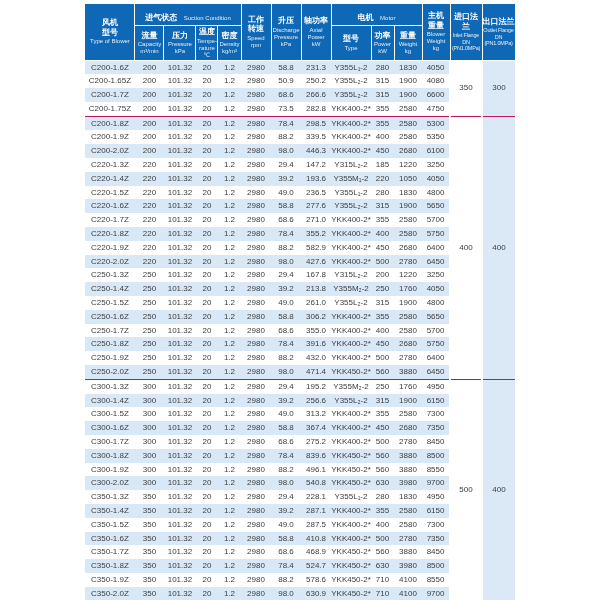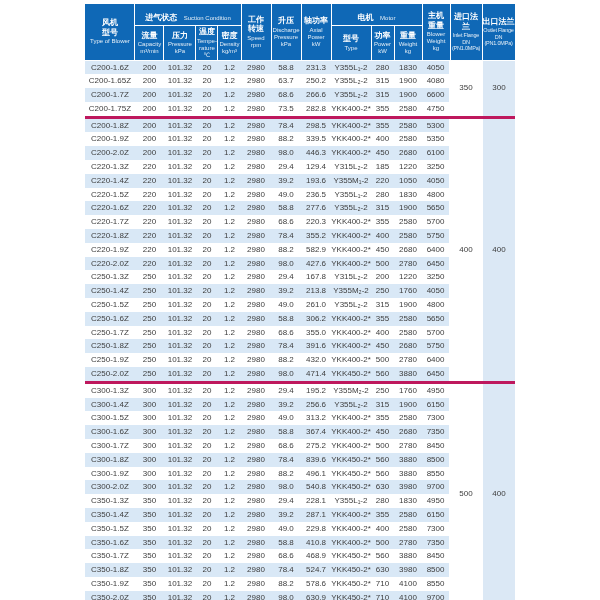--- a/index.html
+++ b/index.html
@@ -20,21 +20,21 @@
   .en { font-size:6px; line-height:7px; white-space:pre-line; color:rgba(255,255,255,0.88); margin-top:1px; }
   th.inline .zh, th.inline .en { display:inline; }
   th.inline .en { margin-left:2px; }
   th.flange .en { font-size:5.5px; letter-spacing:-0.2px; line-height:6.5px; }
   tbody td {
     font-size:8px; color:#3d3d3d; text-align:center;
     height:13.8px; line-height:13.8px; padding:0;
     white-space:nowrap; overflow:hidden;
   }
   tbody tr:nth-child(odd) { background:#d9e8f6; }
-  tbody tr.gs td { border-top:3px solid #be185d;margin-left:20px; }
+  tbody tr.gs td { border-top:1px solid #be185d;margin-left:20px; }
   td.inlet  { background:#ffffff; border-left:2px solid #ffffff; vertical-align:middle; }
   td.outlet { background:#dbe8f5; border-left:2px solid #ffffff; vertical-align:middle; }
 </style>
 </head>
 <body>
 
 <div class="page">
   <table>
     <colgroup>
       <col style="width:50px">
@@ -159,21 +159,21 @@
           <td rowspan="4" class="inlet">350</td>
           <td rowspan="4" class="outlet">300</td>
         </tr>
         <tr>
           <td>C200-1.65Z</td>
           <td>200</td>
           <td>101.32</td>
           <td>20</td>
           <td>1.2</td>
           <td>2980</td>
-          <td>63.7</td>
+          <td>50.9</td>
           <td>250.2</td>
           <td>Y355L₂-2</td>
           <td>315</td>
           <td>1900</td>
           <td>4080</td>
         </tr>
         <tr>
           <td>C200-1.7Z</td>
           <td>200</td>
           <td>101.32</td>
@@ -246,21 +246,21 @@
           <td>6100</td>
         </tr>
         <tr>
           <td>C220-1.3Z</td>
           <td>220</td>
           <td>101.32</td>
           <td>20</td>
           <td>1.2</td>
           <td>2980</td>
           <td>29.4</td>
-          <td>129.4</td>
+          <td>147.2</td>
           <td>Y315L₂-2</td>
           <td>185</td>
           <td>1220</td>
           <td>3250</td>
         </tr>
         <tr>
           <td>C220-1.4Z</td>
           <td>220</td>
           <td>101.32</td>
           <td>20</td>
@@ -302,21 +302,21 @@
           <td>5650</td>
         </tr>
         <tr>
           <td>C220-1.7Z</td>
           <td>220</td>
           <td>101.32</td>
           <td>20</td>
           <td>1.2</td>
           <td>2980</td>
           <td>68.6</td>
-          <td>220.3</td>
+          <td>271.0</td>
           <td>YKK400-2*</td>
           <td>355</td>
           <td>2580</td>
           <td>5700</td>
         </tr>
         <tr>
           <td>C220-1.8Z</td>
           <td>220</td>
           <td>101.32</td>
           <td>20</td>
@@ -612,21 +612,21 @@
           <td>6150</td>
         </tr>
         <tr>
           <td>C350-1.5Z</td>
           <td>350</td>
           <td>101.32</td>
           <td>20</td>
           <td>1.2</td>
           <td>2980</td>
           <td>49.0</td>
-          <td>229.8</td>
+          <td>287.5</td>
           <td>YKK400-2*</td>
           <td>400</td>
           <td>2580</td>
           <td>7300</td>
         </tr>
         <tr>
           <td>C350-1.6Z</td>
           <td>350</td>
           <td>101.32</td>
           <td>20</td>

